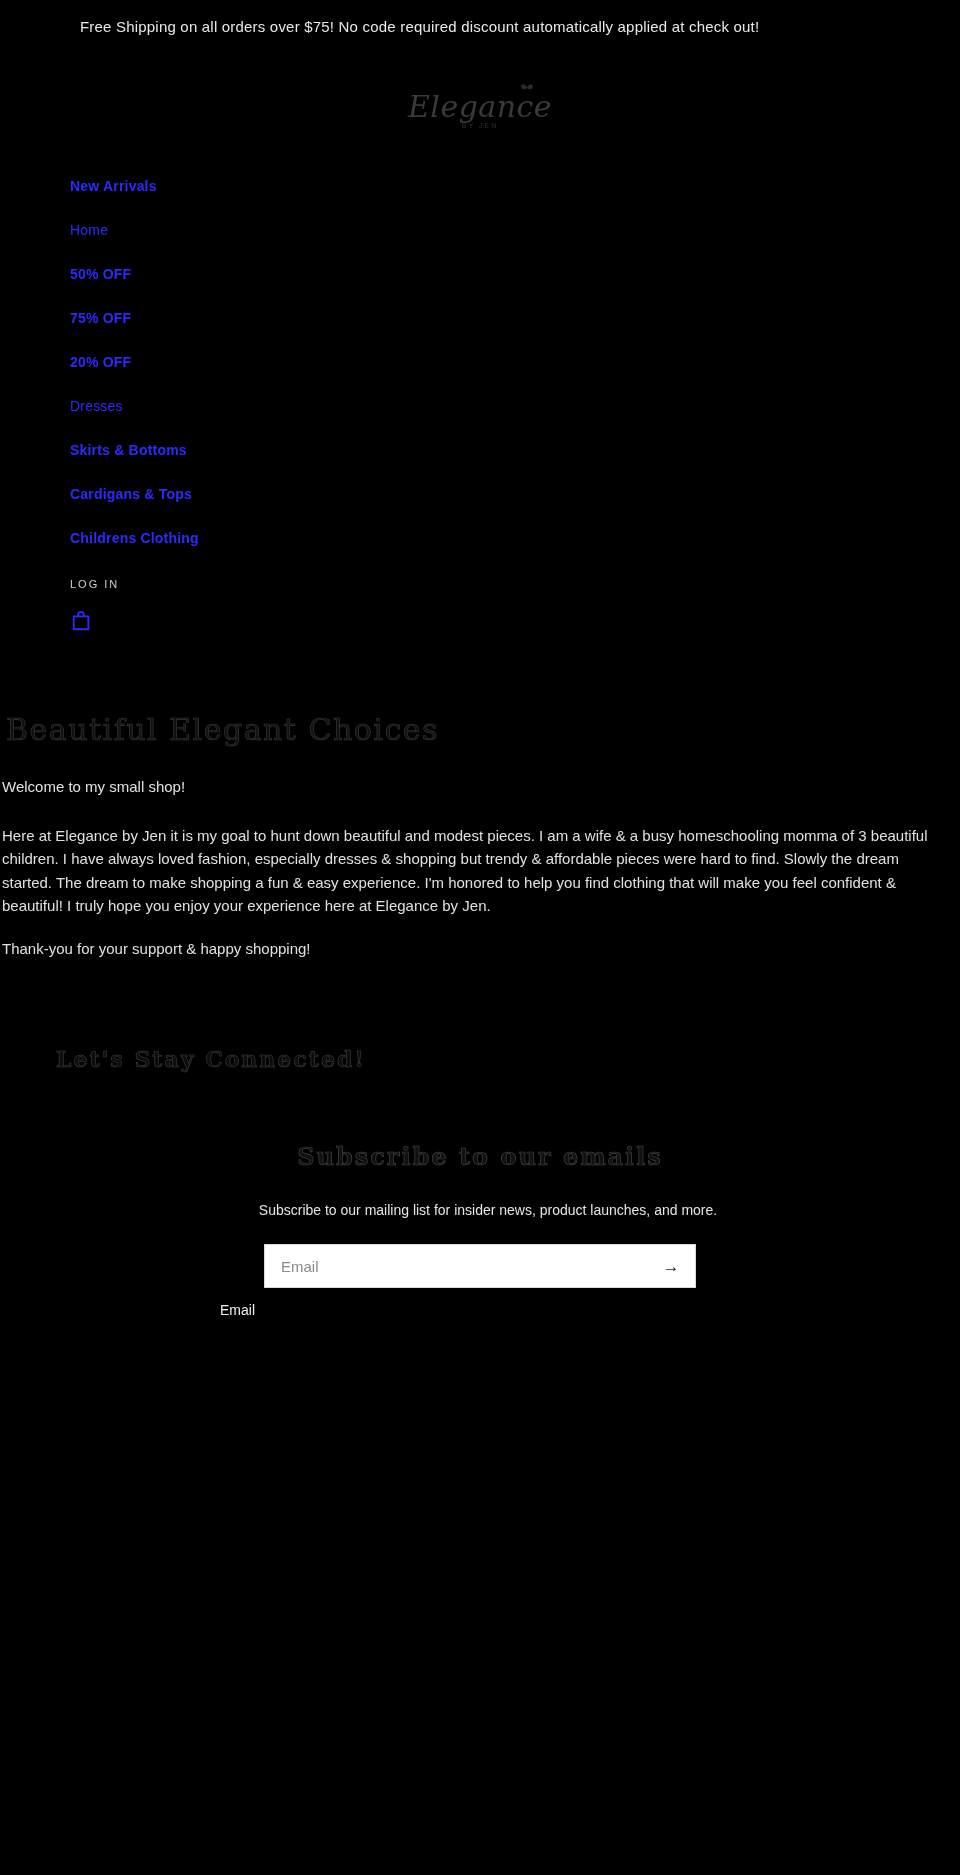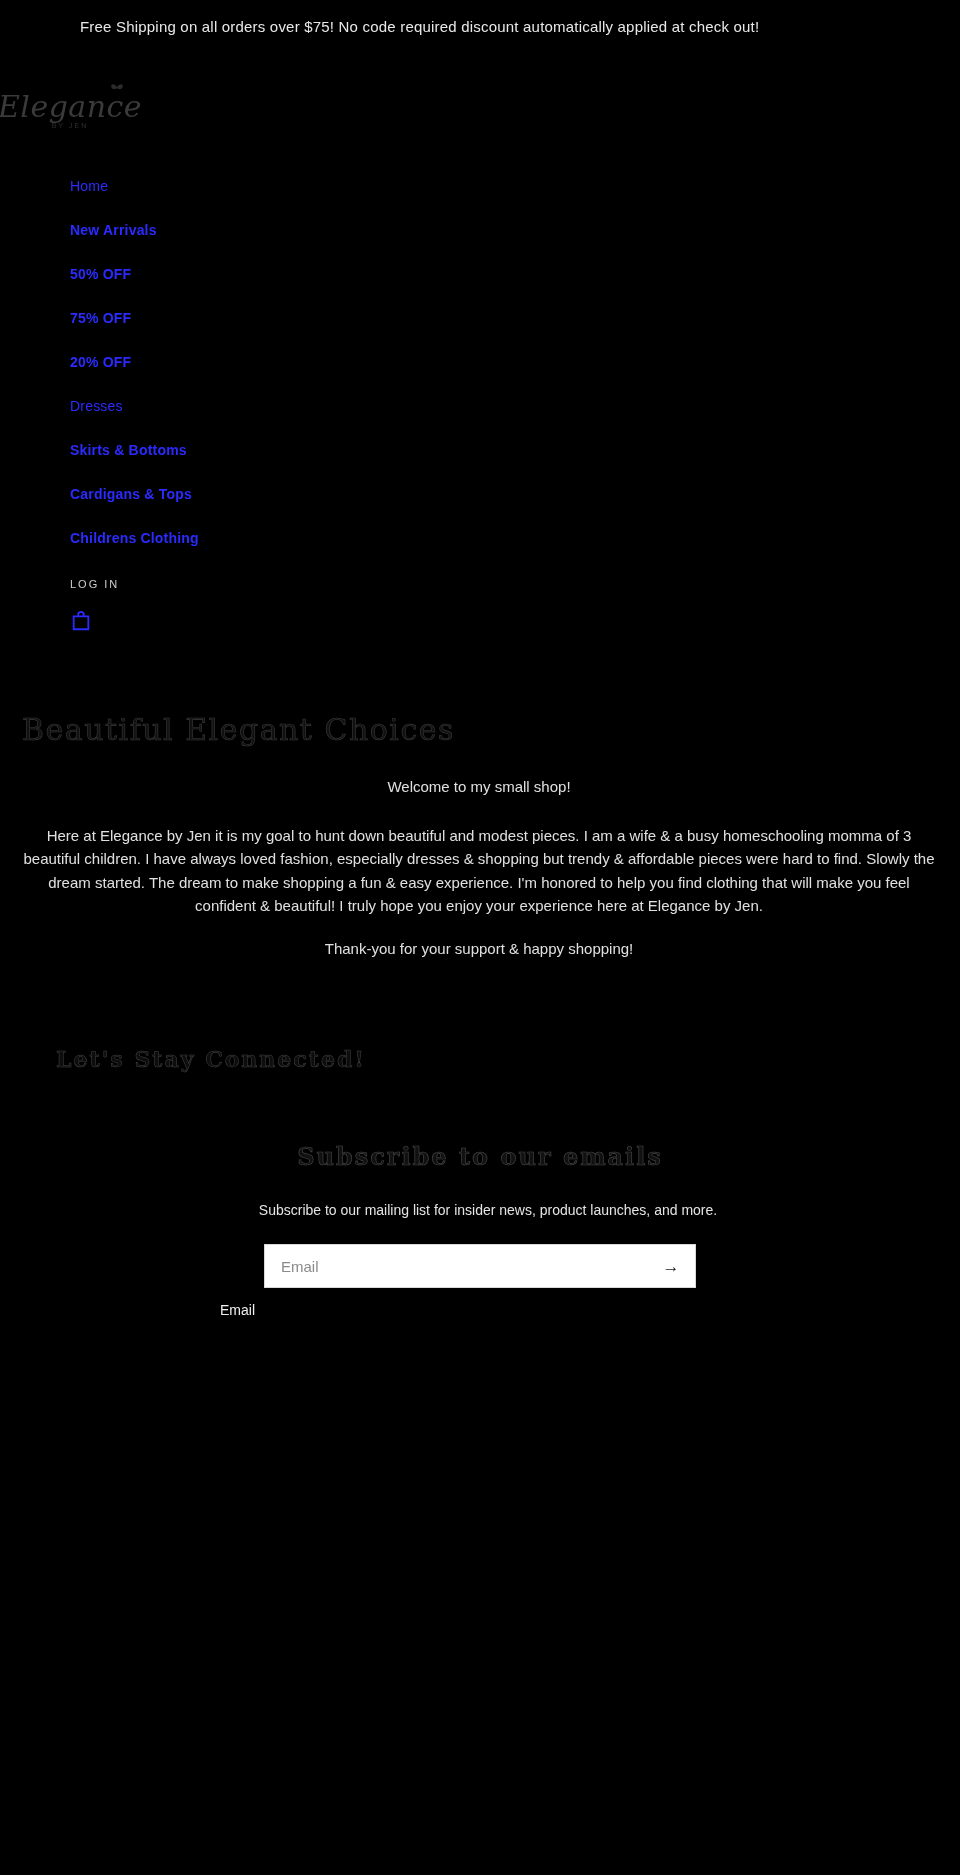--- a/index.html
+++ b/index.html
@@ -23,20 +23,21 @@
     font-size: 15px;
     line-height: 1.45;
     color: #e8e8e8;
     letter-spacing: 0.2px;
   }
 
   
   .logo-wrap {
     padding-top: 30px;
     padding-bottom: 14px;
+    text-align: center;
   }
   .logo {
     display: inline-block;
     position: relative;
     width: 140px;
     height: 58px;
   }
   .logo-script {
     font-family: "DejaVu Serif", serif;
     font-style: italic;
@@ -104,39 +105,37 @@
   .cart-icon {
     width: 22px;
     height: 22px;
     color: #2b2bff;
     display: block;
   }
 
   
   .intro {
     padding: 80px 12px 0 0;
-    margin-left: 16px;
   }
   .intro-title {
     font-family: "DejaVu Serif", serif;
     font-size: 30px;
     font-weight: normal;
     letter-spacing: 1.5px;
     color: #111111;
     -webkit-text-stroke: 0.6px #3c3c3c;
     margin: 0 0 28px 0;
     padding-left: 6px;
   }
   .intro p {
     font-size: 15px;
     line-height: 1.55;
     color: #e0e0e0;
     margin: 0 0 20px 0;
     padding: 0 8px 0 2px;
-    text-align: center;
   }
   .intro p.lead {
     margin-bottom: 26px;
   }
 
   
   .follow {
     padding: 66px 16px 0 56px;
   }
   .follow-title {
@@ -219,22 +218,22 @@
     <span class="logo-sub">BY JEN</span>
     <span class="logo-mark">
       <svg viewBox="0 0 24 24" width="18" height="18" fill="currentColor" aria-hidden="true">
         <path d="M12 12c-2-3-5-5-7-3s0 6 3 6 4-1 4-3zm0 0c2-3 5-5 7-3s0 6-3 6-4-1-4-3z"></path>
       </svg>
     </span>
   </a>
 </div>
 
 <nav class="main-nav">
+  <a href="#" class="nav-item">New Arrivals</a>
   <a href="#" class="nav-item plain">Home</a>
-  <a href="#" class="nav-item">New Arrivals</a>
   <a href="#" class="nav-item">50% OFF</a>
   <a href="#" class="nav-item">75% OFF</a>
   <a href="#" class="nav-item">20% OFF</a>
   <a href="#" class="nav-item plain">Dresses</a>
   <a href="#" class="nav-item">Skirts &amp; Bottoms</a>
   <a href="#" class="nav-item">Cardigans &amp; Tops</a>
   <a href="#" class="nav-item">Childrens Clothing</a>
 </nav>
 
 <div class="nav-utility">

